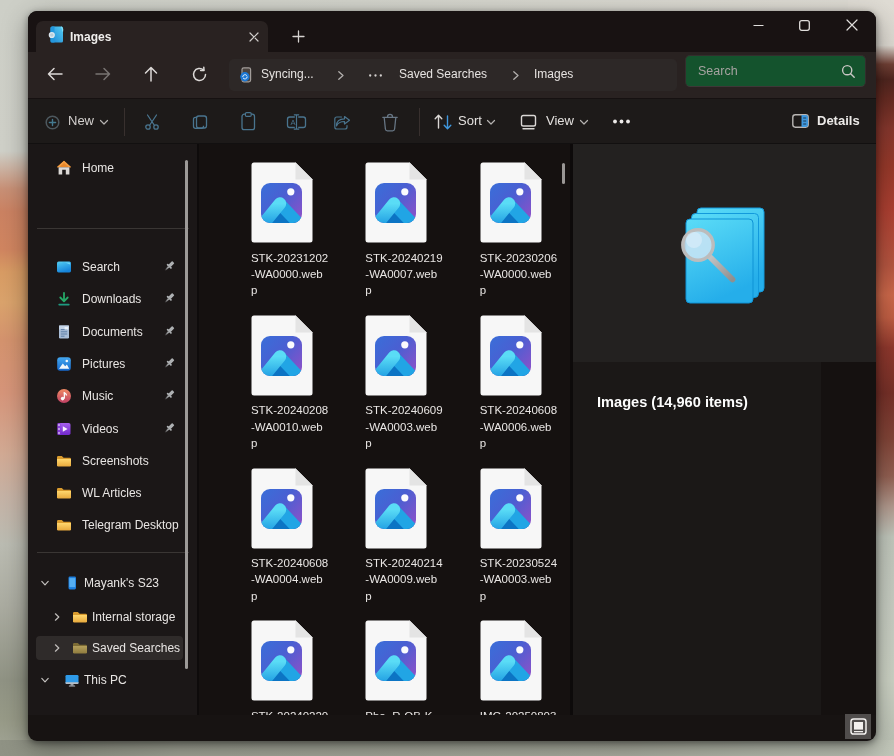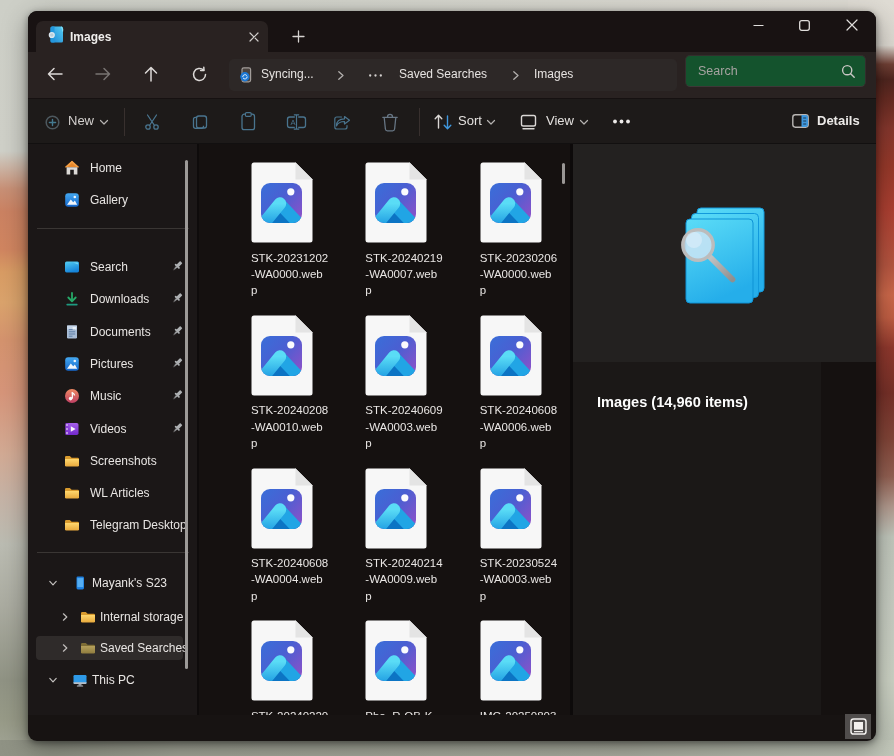--- a/index.html
+++ b/index.html
@@ -28,21 +28,21 @@
   #body { left:0; top:133px; width:848px; height:571px; background:#151110; }
   #side { left:0; top:0; width:169px; height:571px; background:#1b1717; }
   #sidediv { left:169px; top:0; width:2px; height:571px; background:#0e0b0b; }
   #files { left:171px; top:0; width:371px; height:571px; background:#151110; overflow:hidden; }
   #filediv { left:542px; top:0; width:3px; height:571px; background:#0d0a0a; }
   #details { left:545px; top:0; width:248px; height:571px; background:#1b1817; }
   #preview { left:0; top:0; width:303px; height:218px; background:#232120; }
   #status { left:0; top:704px; width:848px; height:26px; background:#1b1818; border-top:1px solid #232020; }
   .txt { color:#e6e3e1; font-size:12px; white-space:nowrap;text-align:center; }
   #side { overflow:hidden; }
-  .srow { position:absolute; left:8px; width:169px; height:24px;padding-left:46px; }
+  .srow { position:absolute; left:0; width:169px; height:24px;padding-left:46px; }
   .stx { position:absolute; left:54px; top:5px; font-size:12px; color:#e8e5e3; white-space:nowrap; }
   .sic { position:absolute; left:28px; top:4px; }
   .pin { position:absolute; left:135px; top:5px; }
   .sep { position:absolute; left:9px; width:152px; height:1px; background:#3a3634; }
   .cell { position:absolute;margin-left:16px; }
   .lbl { position:absolute; left:0; top:87.5px; font-size:11.5px; line-height:16.2px; color:#e9e6e4; white-space:nowrap; }
 </style>
 </head>
 <body>
 <div id="bgtop" class="abs"></div>
@@ -279,26 +279,20 @@
       </defs>
     </svg>
     <div id="side" class="abs">
       <div class="srow" style="top:11.5px">
         <svg class="sic" width="16" height="16" viewBox="0 0 16 16">
           <path d="M8 0.8 L15.2 7.2 L0.8 7.2 Z" fill="#e8872a"></path>
           <path d="M8 0.8 L15.2 7.2 L12.8 7.2 L8 2.9 L3.2 7.2 L0.8 7.2 Z" fill="#f29d43"></path>
           <path d="M2.6 7.2 L13.4 7.2 L13.4 14.6 L9.8 14.6 L9.8 9.8 L6.2 9.8 L6.2 14.6 L2.6 14.6 Z" fill="#dcd9d6"></path>
         </svg>
         <div class="stx">Home</div>
-      </div>
-      <div class="srow" style="top:43.5px">
-        <svg class="sic" width="16" height="16">
-            <use href="#ipic"></use>
-          </svg>
-        <div class="stx">Gallery</div>
       </div>
       <div class="sep" style="top:84px"></div>
       <div class="srow" style="top:111px">
         <svg class="sic" width="16" height="16" viewBox="0 0 16 16">
           <rect x="1" y="2.6" width="14" height="10.8" rx="1.6" fill="url(#gcyan)"></rect>
           <path d="M2 3.6 Q8 2.4 14 5.5 L14 4.2 Q14 3.4 13.2 3.4 L2.8 3.4 Z" fill="#7fe0f7" opacity=".8"></path>
         </svg>
         <div class="stx">Search</div>
         <svg class="pin" width="14" height="14">
             <use href="#ipin"></use>

